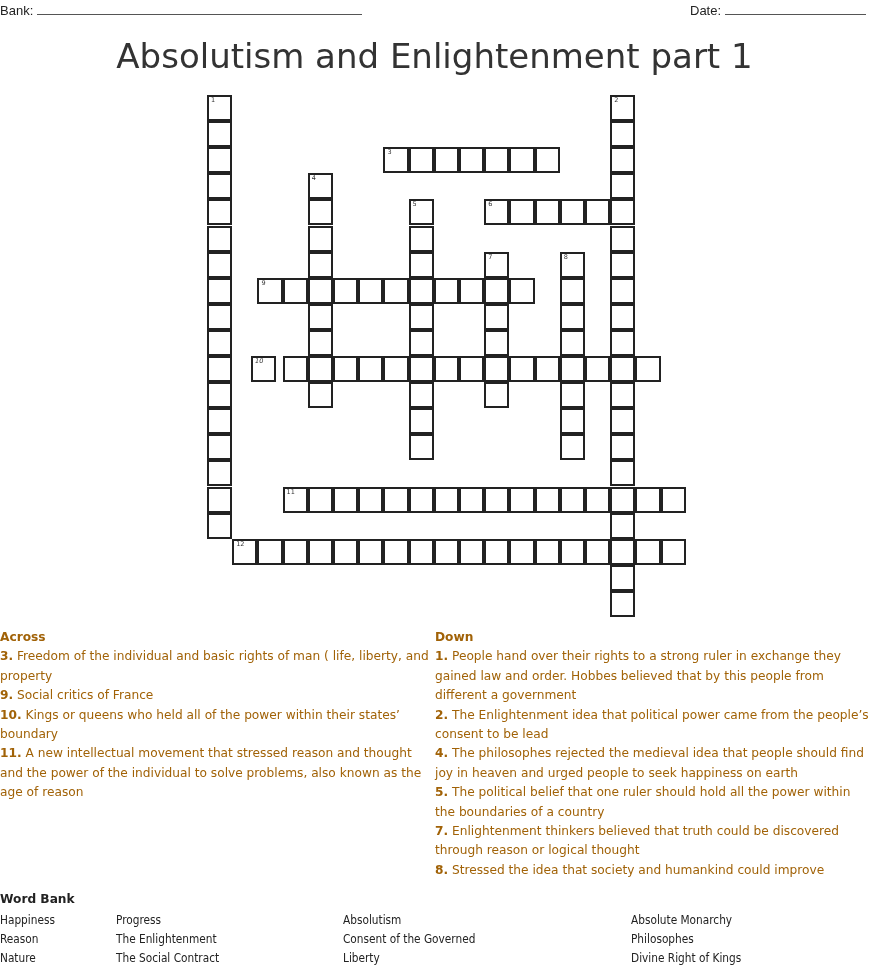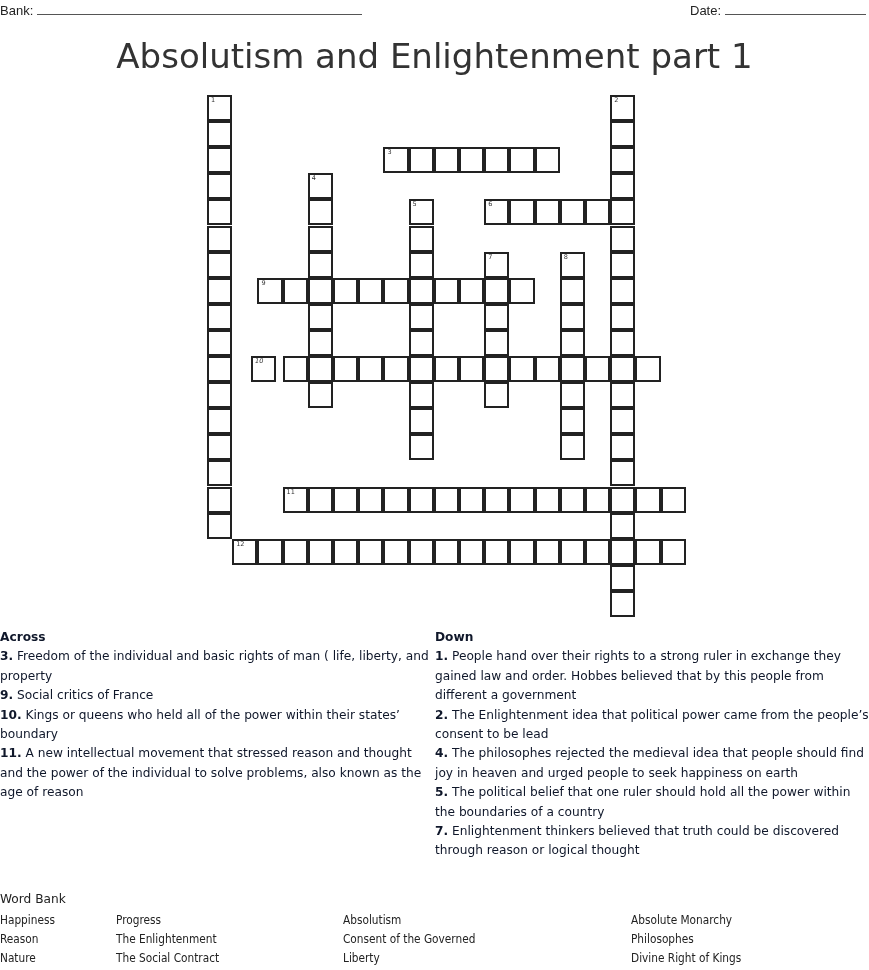--- a/index.html
+++ b/index.html
@@ -5,26 +5,26 @@
   html, body { margin: 0; padding: 0; background: #ffffff; }
   body { width: 869px; height: 970px; position: relative; overflow: hidden; color: #222; font-family: "DejaVu Sans", sans-serif; }
   .hdr { position: absolute; top: 2px; font-family: "Liberation Sans", sans-serif; font-size: 13px; color: #222; }
   .hdr .line { display: inline-block; border-bottom: 1px solid #555; height: 12px; vertical-align: baseline; margin-left: 4px; }
   #name-field { left: 0; }
   #date-field { left: 690px; }
   .title { position: absolute; top: 36px; left: 0; width: 869px; text-align: center; font-family: "DejaVu Sans", sans-serif; font-size: 34px; color: #333; letter-spacing: 0px; }
   #grid { position: absolute; left: 0; top: 0; width: 869px; height: 630px; }
   .cell { position: absolute; width: 25.2px; height: 26.1px; box-sizing: border-box; border: 2px solid #222; background: #fff; margin-left: -1px; margin-top: -1px; }
   .num { position: absolute; left: 2px; top: 0px; font-size: 6.5px; line-height: 7px; font-family: "DejaVu Sans", sans-serif; color: #333; }
-  .clues { position: absolute; top: 628px; font-family: "DejaVu Sans", sans-serif; font-size: 12.2px; line-height: 19.4px; color: #0f172a; }
+  .clues { position: absolute; top: 628px; font-family: "DejaVu Sans", sans-serif; font-size: 12.2px; line-height: 19.4px; color: #a16207; }
   .clues h3 { margin: 0; font-size: 12.2px; font-weight: bold; line-height: 19.4px; }
   .clue b { font-weight: bold; }
   #across { left: 0; width: 436px; }
   #down { left: 435px; width: 434px; }
-  .wb-title { position: absolute; top: 892px; left: 0; font-size: 12.2px; font-weight: normal; font-family: "DejaVu Sans", sans-serif; color: #222; }
+  .wb-title { position: absolute; top: 892px; left: 0; font-size: 12.2px; font-weight: bold; font-family: "DejaVu Sans", sans-serif; color: #222; }
   .wb-item { position: absolute; font-family: "DejaVu Sans Mono", monospace; font-size: 12px; color: #222; font-family: "DejaVu Sans", sans-serif; transform: scaleX(0.88); transform-origin: left; }
 </style>
 </head>
 <body>
 
 <div class="hdr" id="name-field">
   <span>Bank:</span><span class="line" style="width:325px"></span>
 </div>
 <div class="hdr" id="date-field">
   <span>Date:</span><span class="line" style="width:141px"></span>
@@ -200,20 +200,21 @@
   <div class="clue"><b>11.</b><span> A new intellectual movement that stressed reason and thought and the power of the individual to solve problems, also known as the age of reason</span></div>
 </div>
 
 <div class="clues" id="down">
   <h3>Down</h3>
   <div class="clue"><b>1.</b><span> People hand over their rights to a strong ruler in exchange they gained law and order. Hobbes believed that by this people from different a government</span></div>
   <div class="clue"><b>2.</b><span> The Enlightenment idea that political power came from the people’s consent to be lead</span></div>
   <div class="clue"><b>4.</b><span> The philosophes rejected the medieval idea that people should find joy in heaven and urged people to seek happiness on earth</span></div>
   <div class="clue"><b>5.</b><span> The political belief that one ruler should hold all the power within the boundaries of a country</span></div>
   <div class="clue"><b>7.</b><span> Enlightenment thinkers believed that truth could be discovered through reason or logical thought</span></div>
+  <div class="clue"><b>8.</b><span> Stressed the idea that society and humankind could improve</span></div>
 </div>
 
 <div class="wb-title">Word Bank</div>
 <div class="wb-item" style="left:0;top:913px">Happiness</div>
 <div class="wb-item" style="left:0;top:932px">Reason</div>
 <div class="wb-item" style="left:0;top:951px">Nature</div>
 <div class="wb-item" style="left:116px;top:913px">Progress</div>
 <div class="wb-item" style="left:116px;top:932px">The Enlightenment</div>
 <div class="wb-item" style="left:116px;top:951px">The Social Contract</div>
 <div class="wb-item" style="left:343px;top:913px">Absolutism</div>

